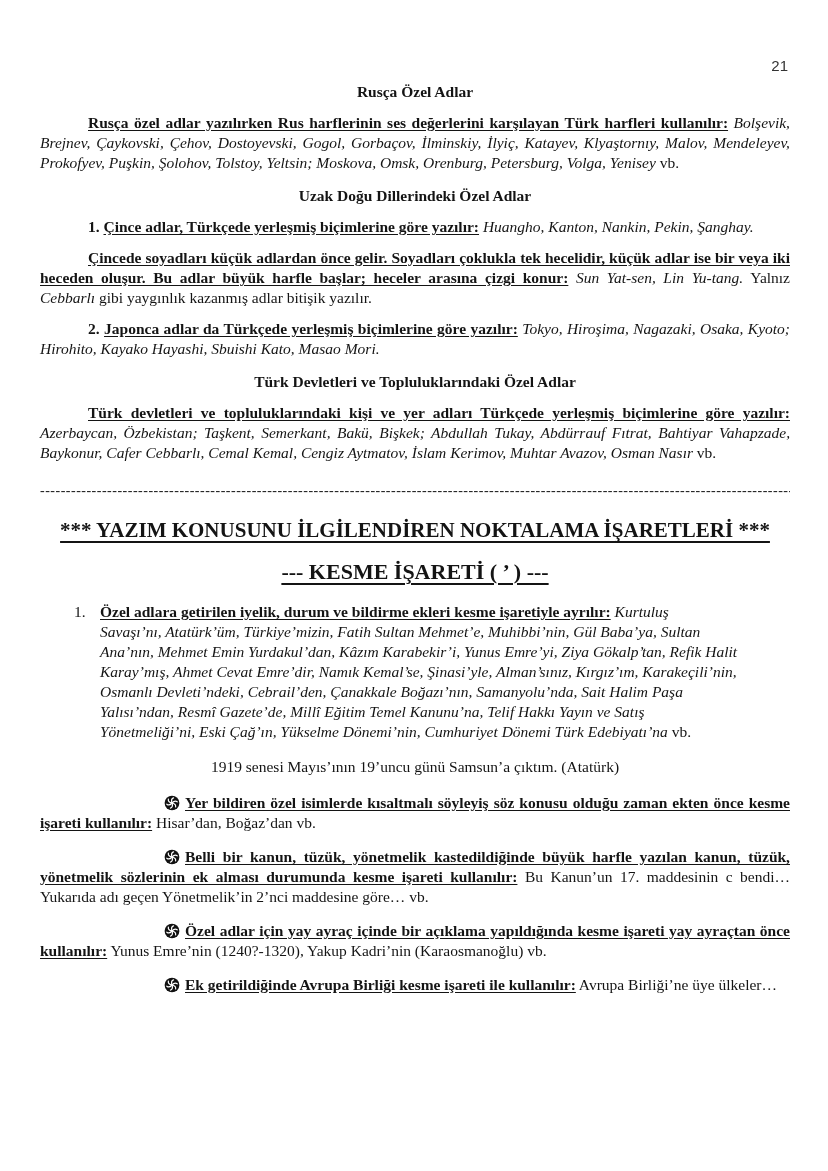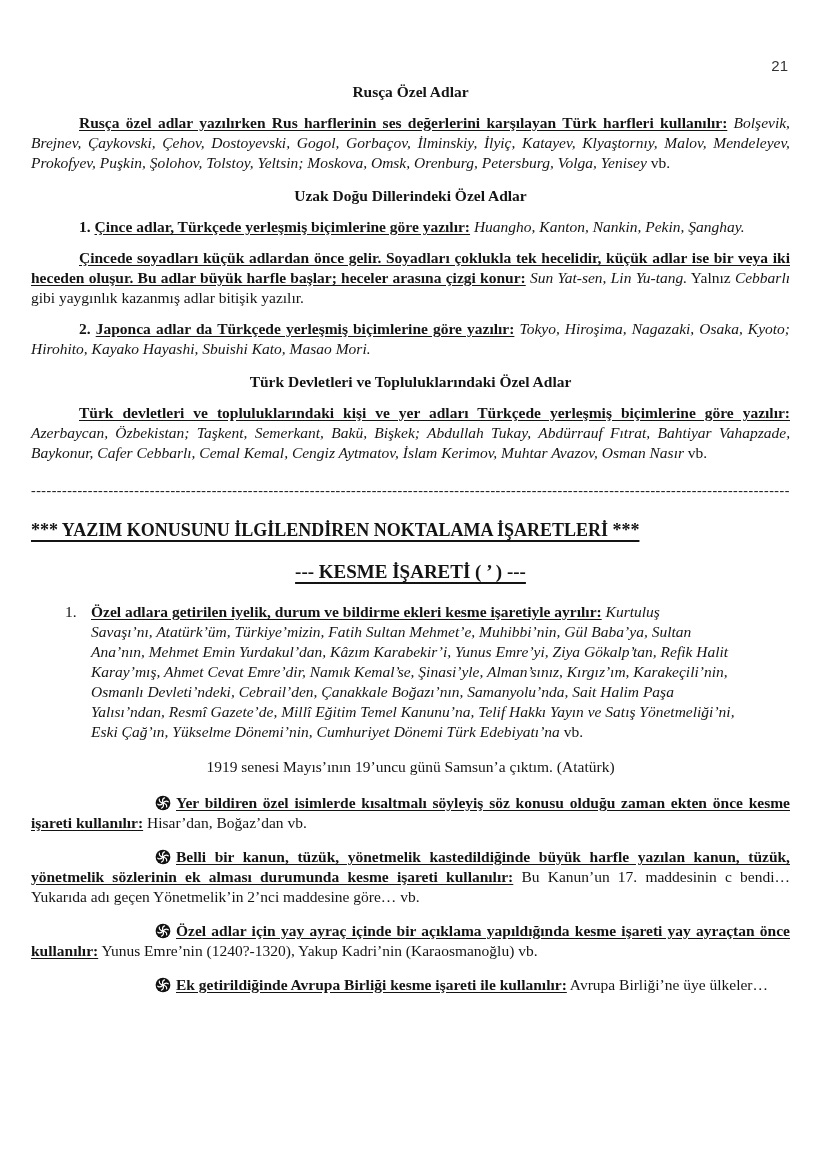--- a/index.html
+++ b/index.html
@@ -19,21 +19,21 @@
   .page-number {
     position: absolute;
     top: 44px;
     right: 40px;
     font-family: "Liberation Sans", "DejaVu Sans", sans-serif;
     font-size: 15px;
     color: #333;
   }
   .content {
     position: absolute;
-    left: 31px;
+    left: 40px;
     right: 38px;
     top: 70px;
   }
   .h-center {
     text-align: center;
     font-weight: bold;
     margin: 13px 0 11px;
   }
   .first-heading { margin-top: 0; }
   .para {
@@ -46,33 +46,33 @@
   .b { font-weight: bold; }
   .sep {
     white-space: nowrap;
     overflow: hidden;
     letter-spacing: 0.5px;
     color: #222;
     font-size: 14px;
     margin: 18px 0 8px;
   }
   .big-heading {
-    text-align: left;
+    text-align: center;
     font-weight: bold;
-    font-size: 18px;
+    font-size: 21px;
     line-height: 27px;
     text-decoration: underline;
     text-decoration-thickness: 2px;
     text-underline-offset: 4px;
     margin: 16px 0 10px;
   }
   .sub-heading {
     text-align: center;
     font-weight: bold;
-    font-size: 19px;
+    font-size: 22px;
     line-height: 24px;
     text-decoration: underline;
     text-decoration-thickness: 2px;
     text-underline-offset: 4px;
     margin: 16px 0 18px;
   }
   .kesme-item {
     display: flex;
     margin: 0 48px 15px 34px;
   }

